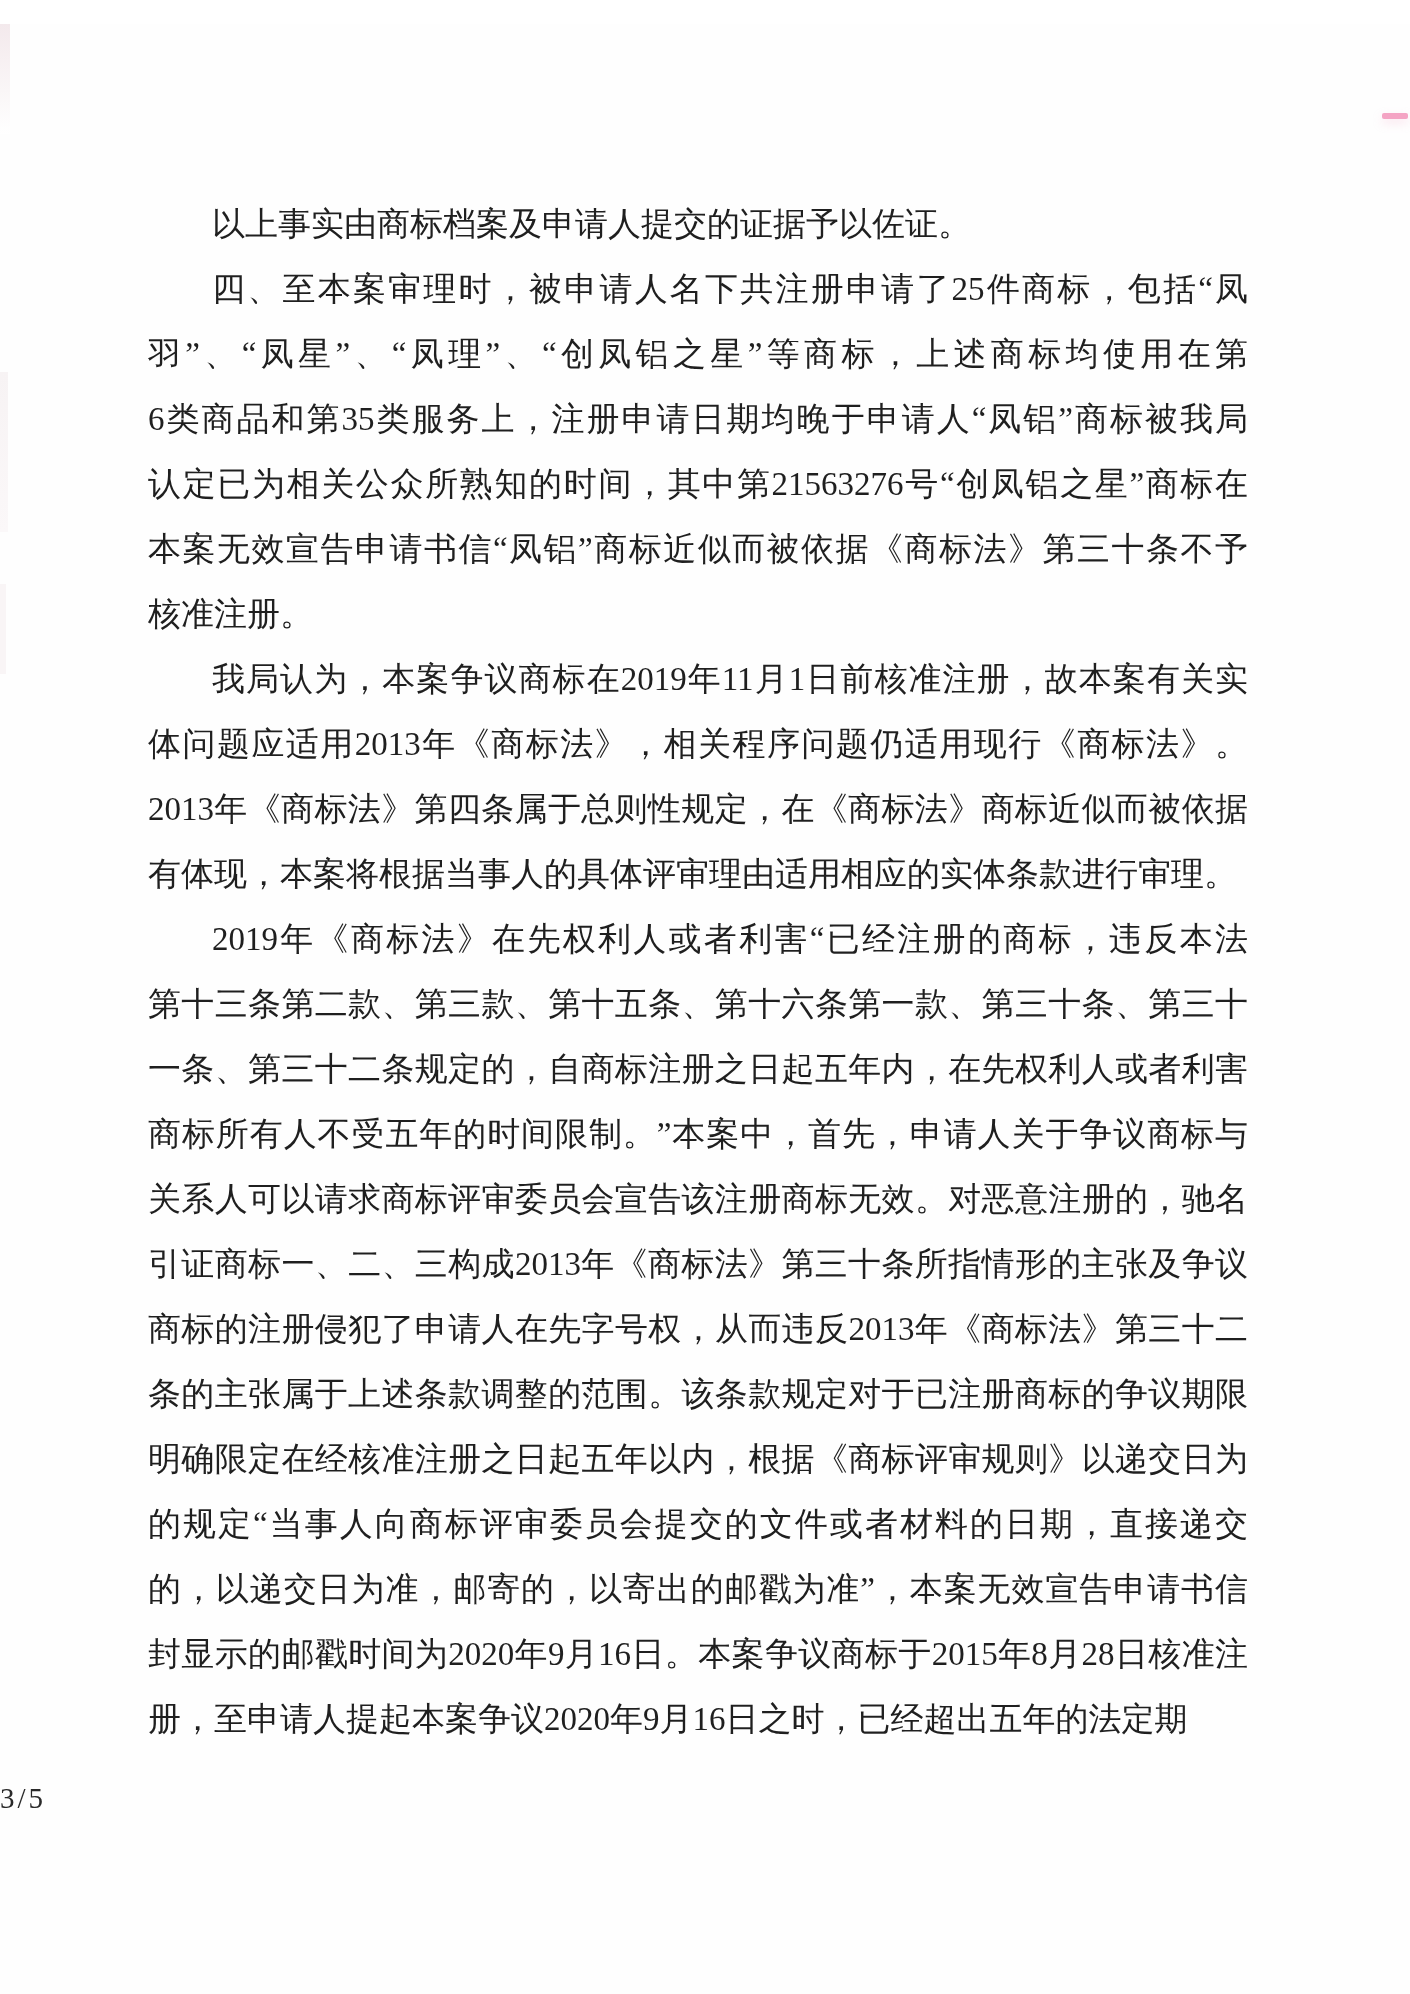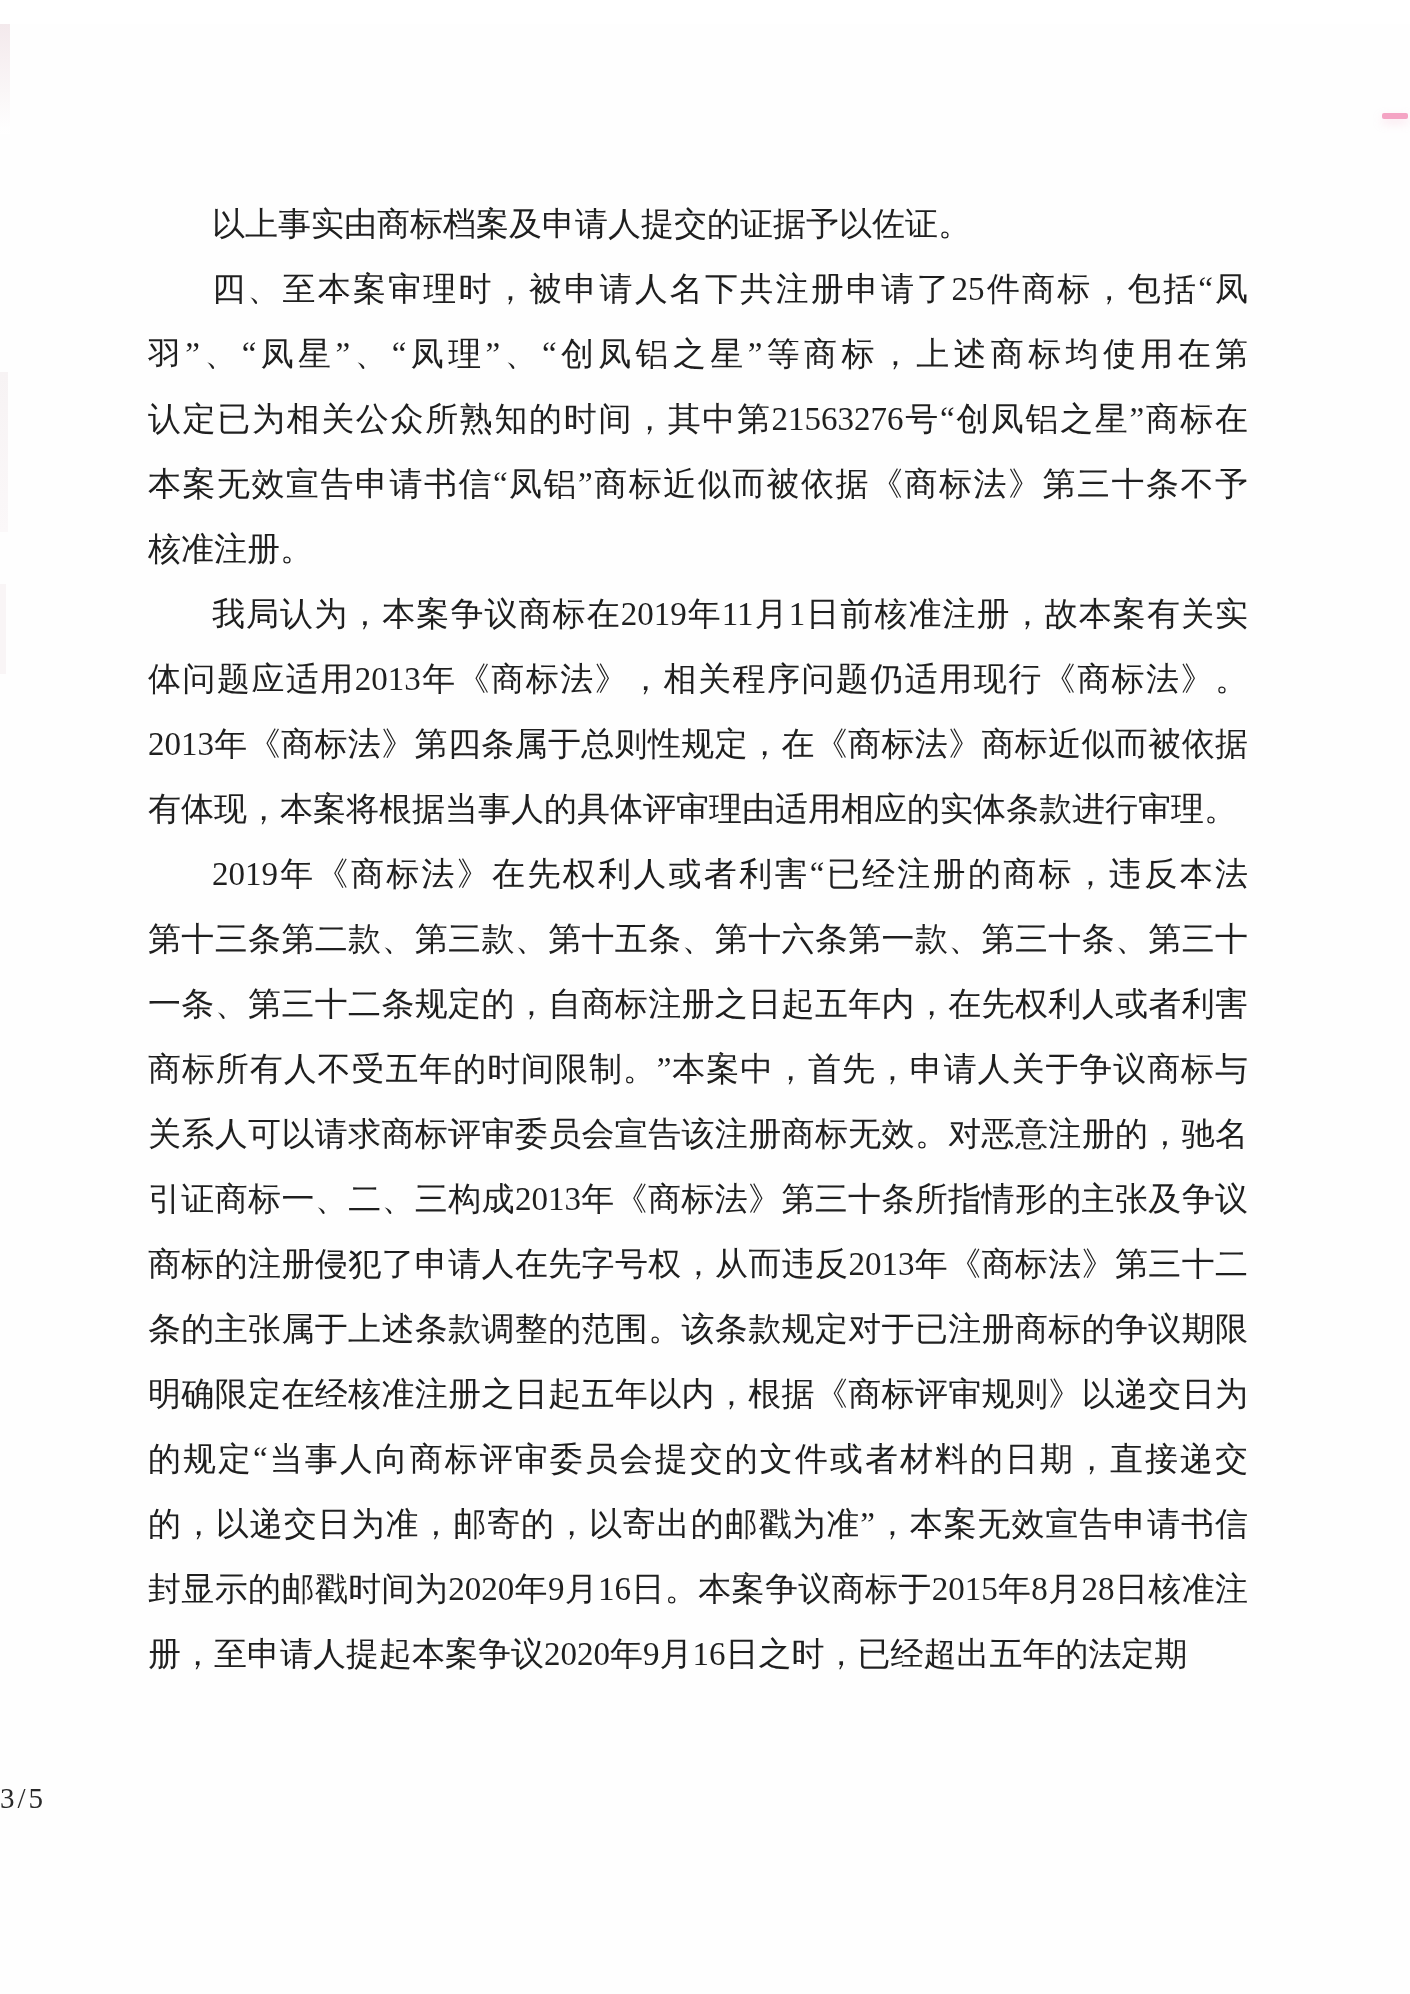--- a/index.html
+++ b/index.html
@@ -94,20 +94,21 @@
   <div class="artifact" id="artifact-pink-dash"></div>
 
   <div id="text-block">
 
   <div class="para">
         <div class="line indent">以上事实由商标档案及申请人提交的证据予以佐证。</div>
       </div>
       <div class="para">
         <div class="line indent fill">四、至本案审理时，被申请人名下共注册申请了25件商标，包括“凤</div>
         <div class="line fill">羽”、“凤星”、“凤理”、“创凤铝之星”等商标，上述商标均使用在第</div>
+        <div class="line fill">6类商品和第35类服务上，注册申请日期均晚于申请人“凤铝”商标被我局</div>
         <div class="line fill">认定已为相关公众所熟知的时间，其中第21563276号“创凤铝之星”商标在</div>
         <div class="line fill">本案无效宣告申请书信“凤铝”商标近似而被依据《商标法》第三十条不予</div>
         <div class="line">核准注册。</div>
       </div>
       <div class="para">
         <div class="line indent fill">我局认为，本案争议商标在2019年11月1日前核准注册，故本案有关实</div>
         <div class="line fill">体问题应适用2013年《商标法》，相关程序问题仍适用现行《商标法》。</div>
         <div class="line fill">2013年《商标法》第四条属于总则性规定，在《商标法》商标近似而被依据</div>
         <div class="line">有体现，本案将根据当事人的具体评审理由适用相应的实体条款进行审理。</div>
       </div>

